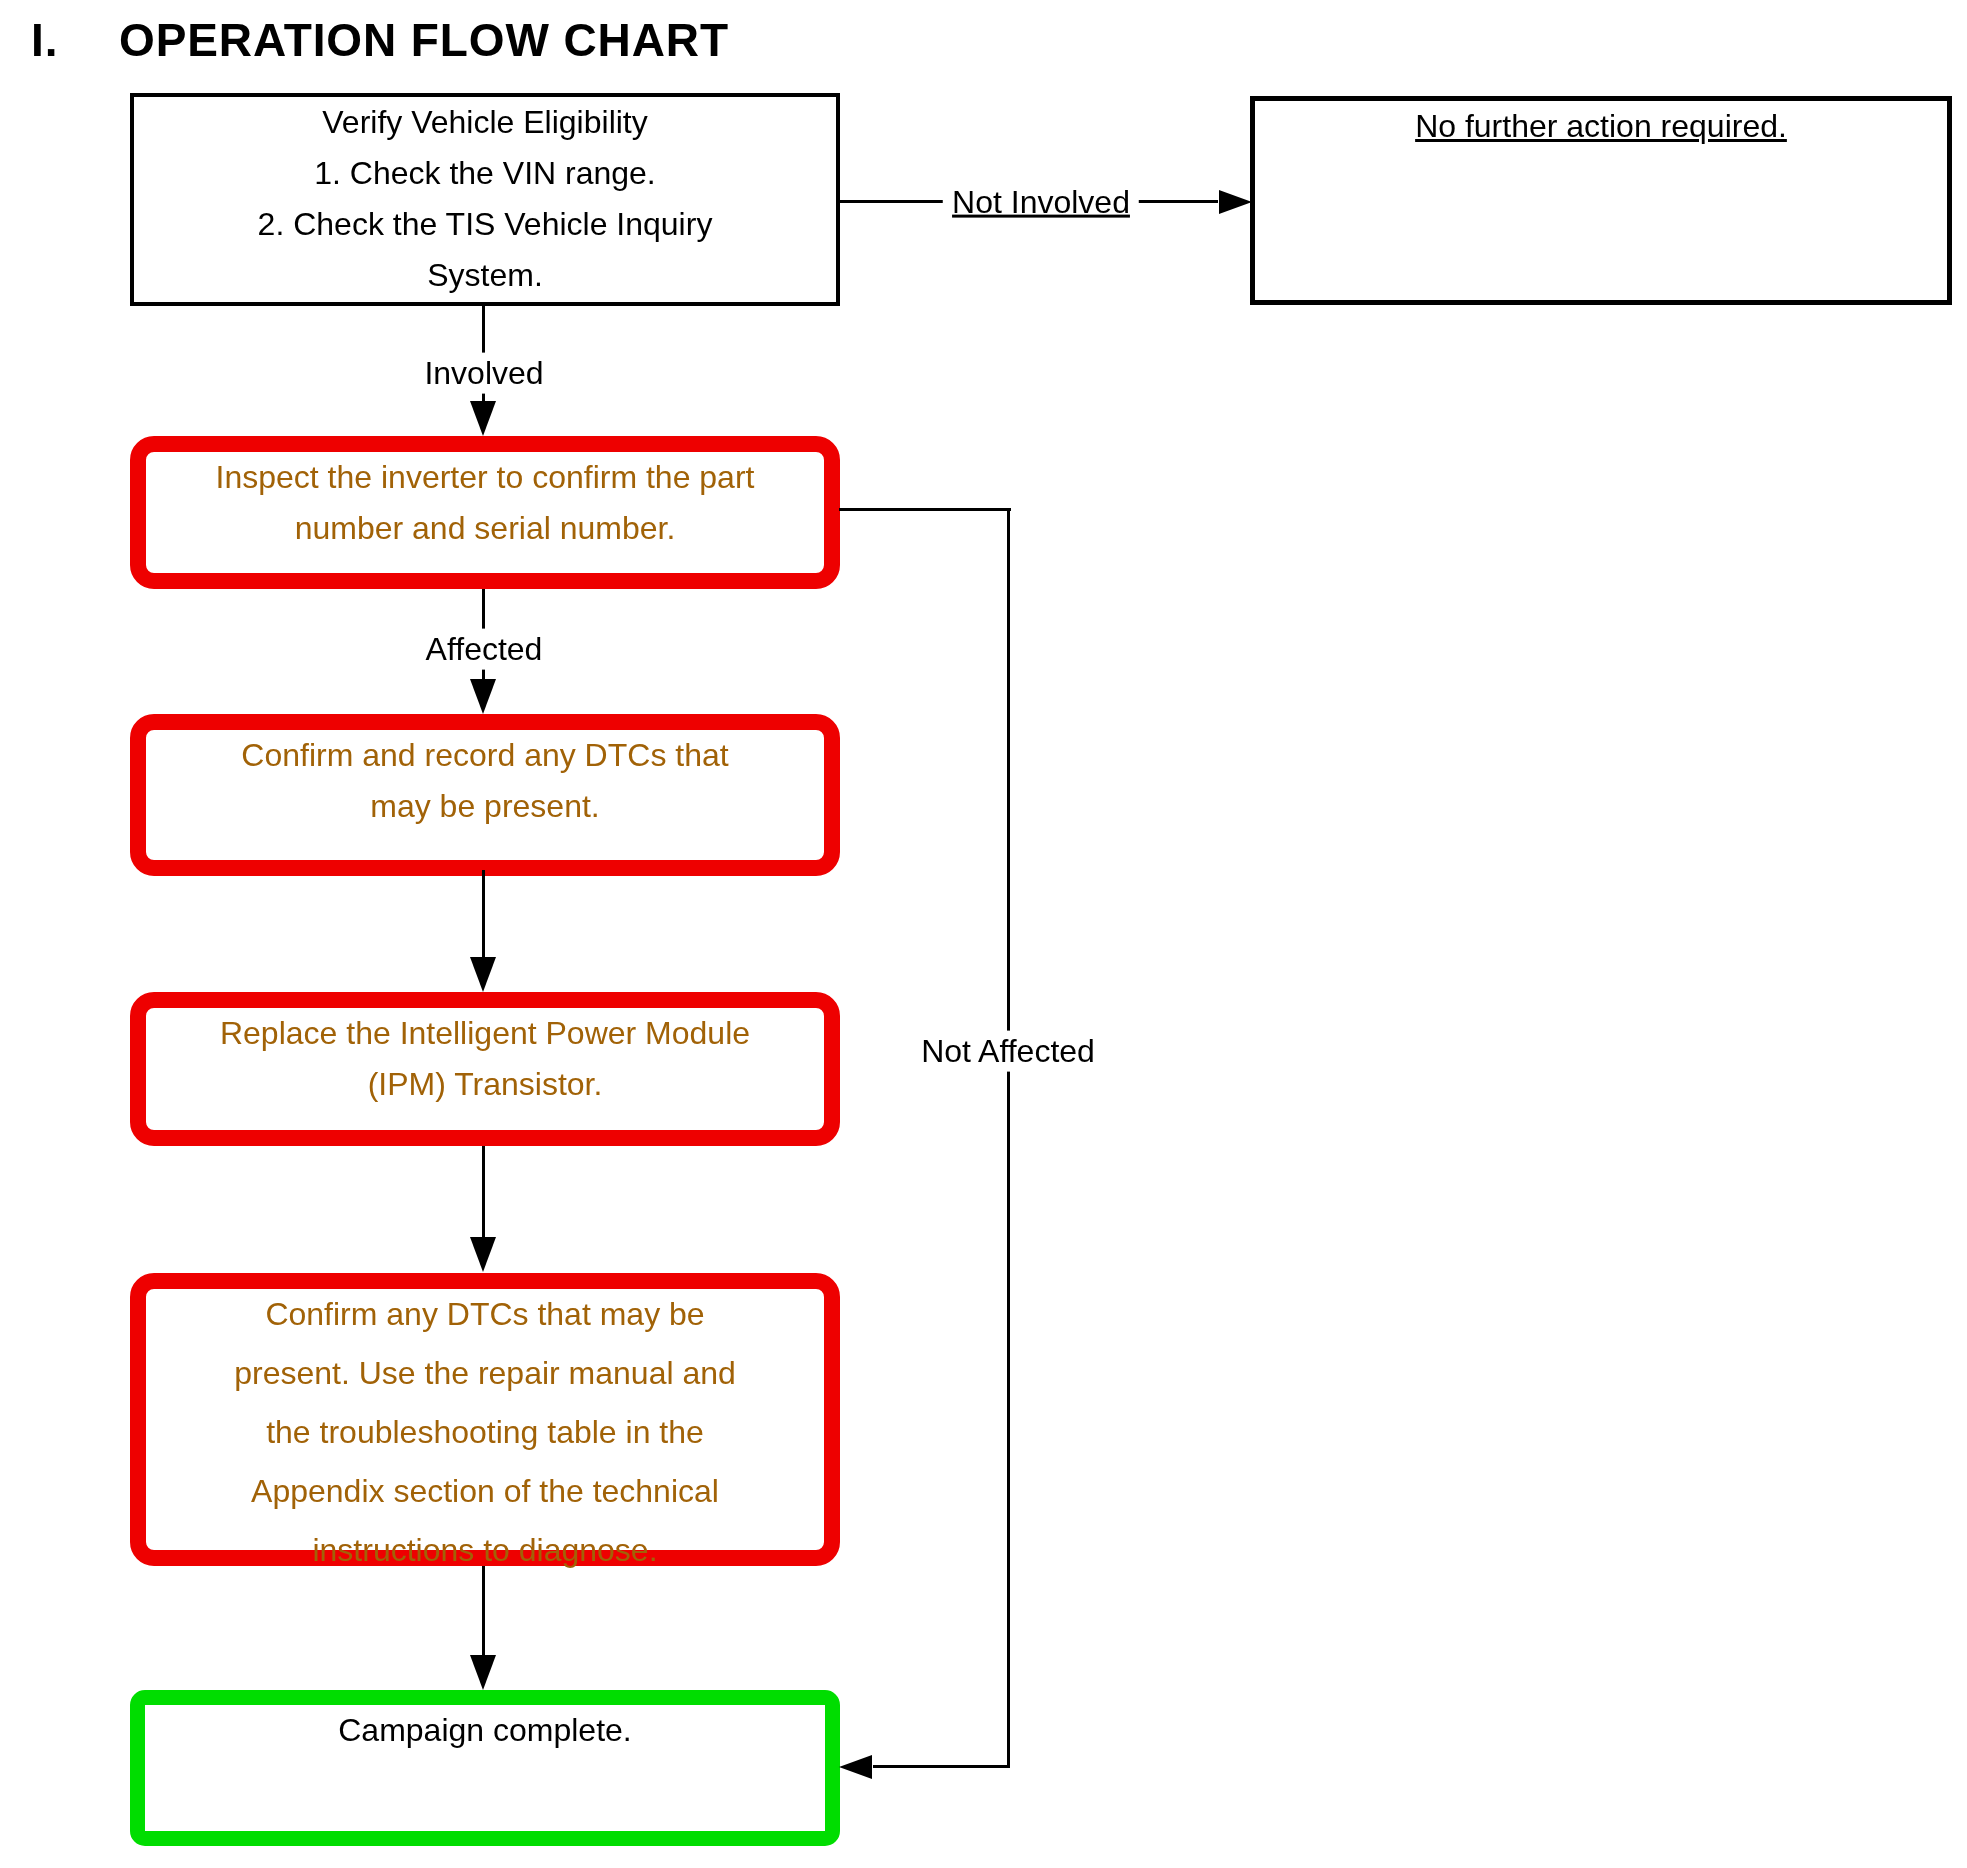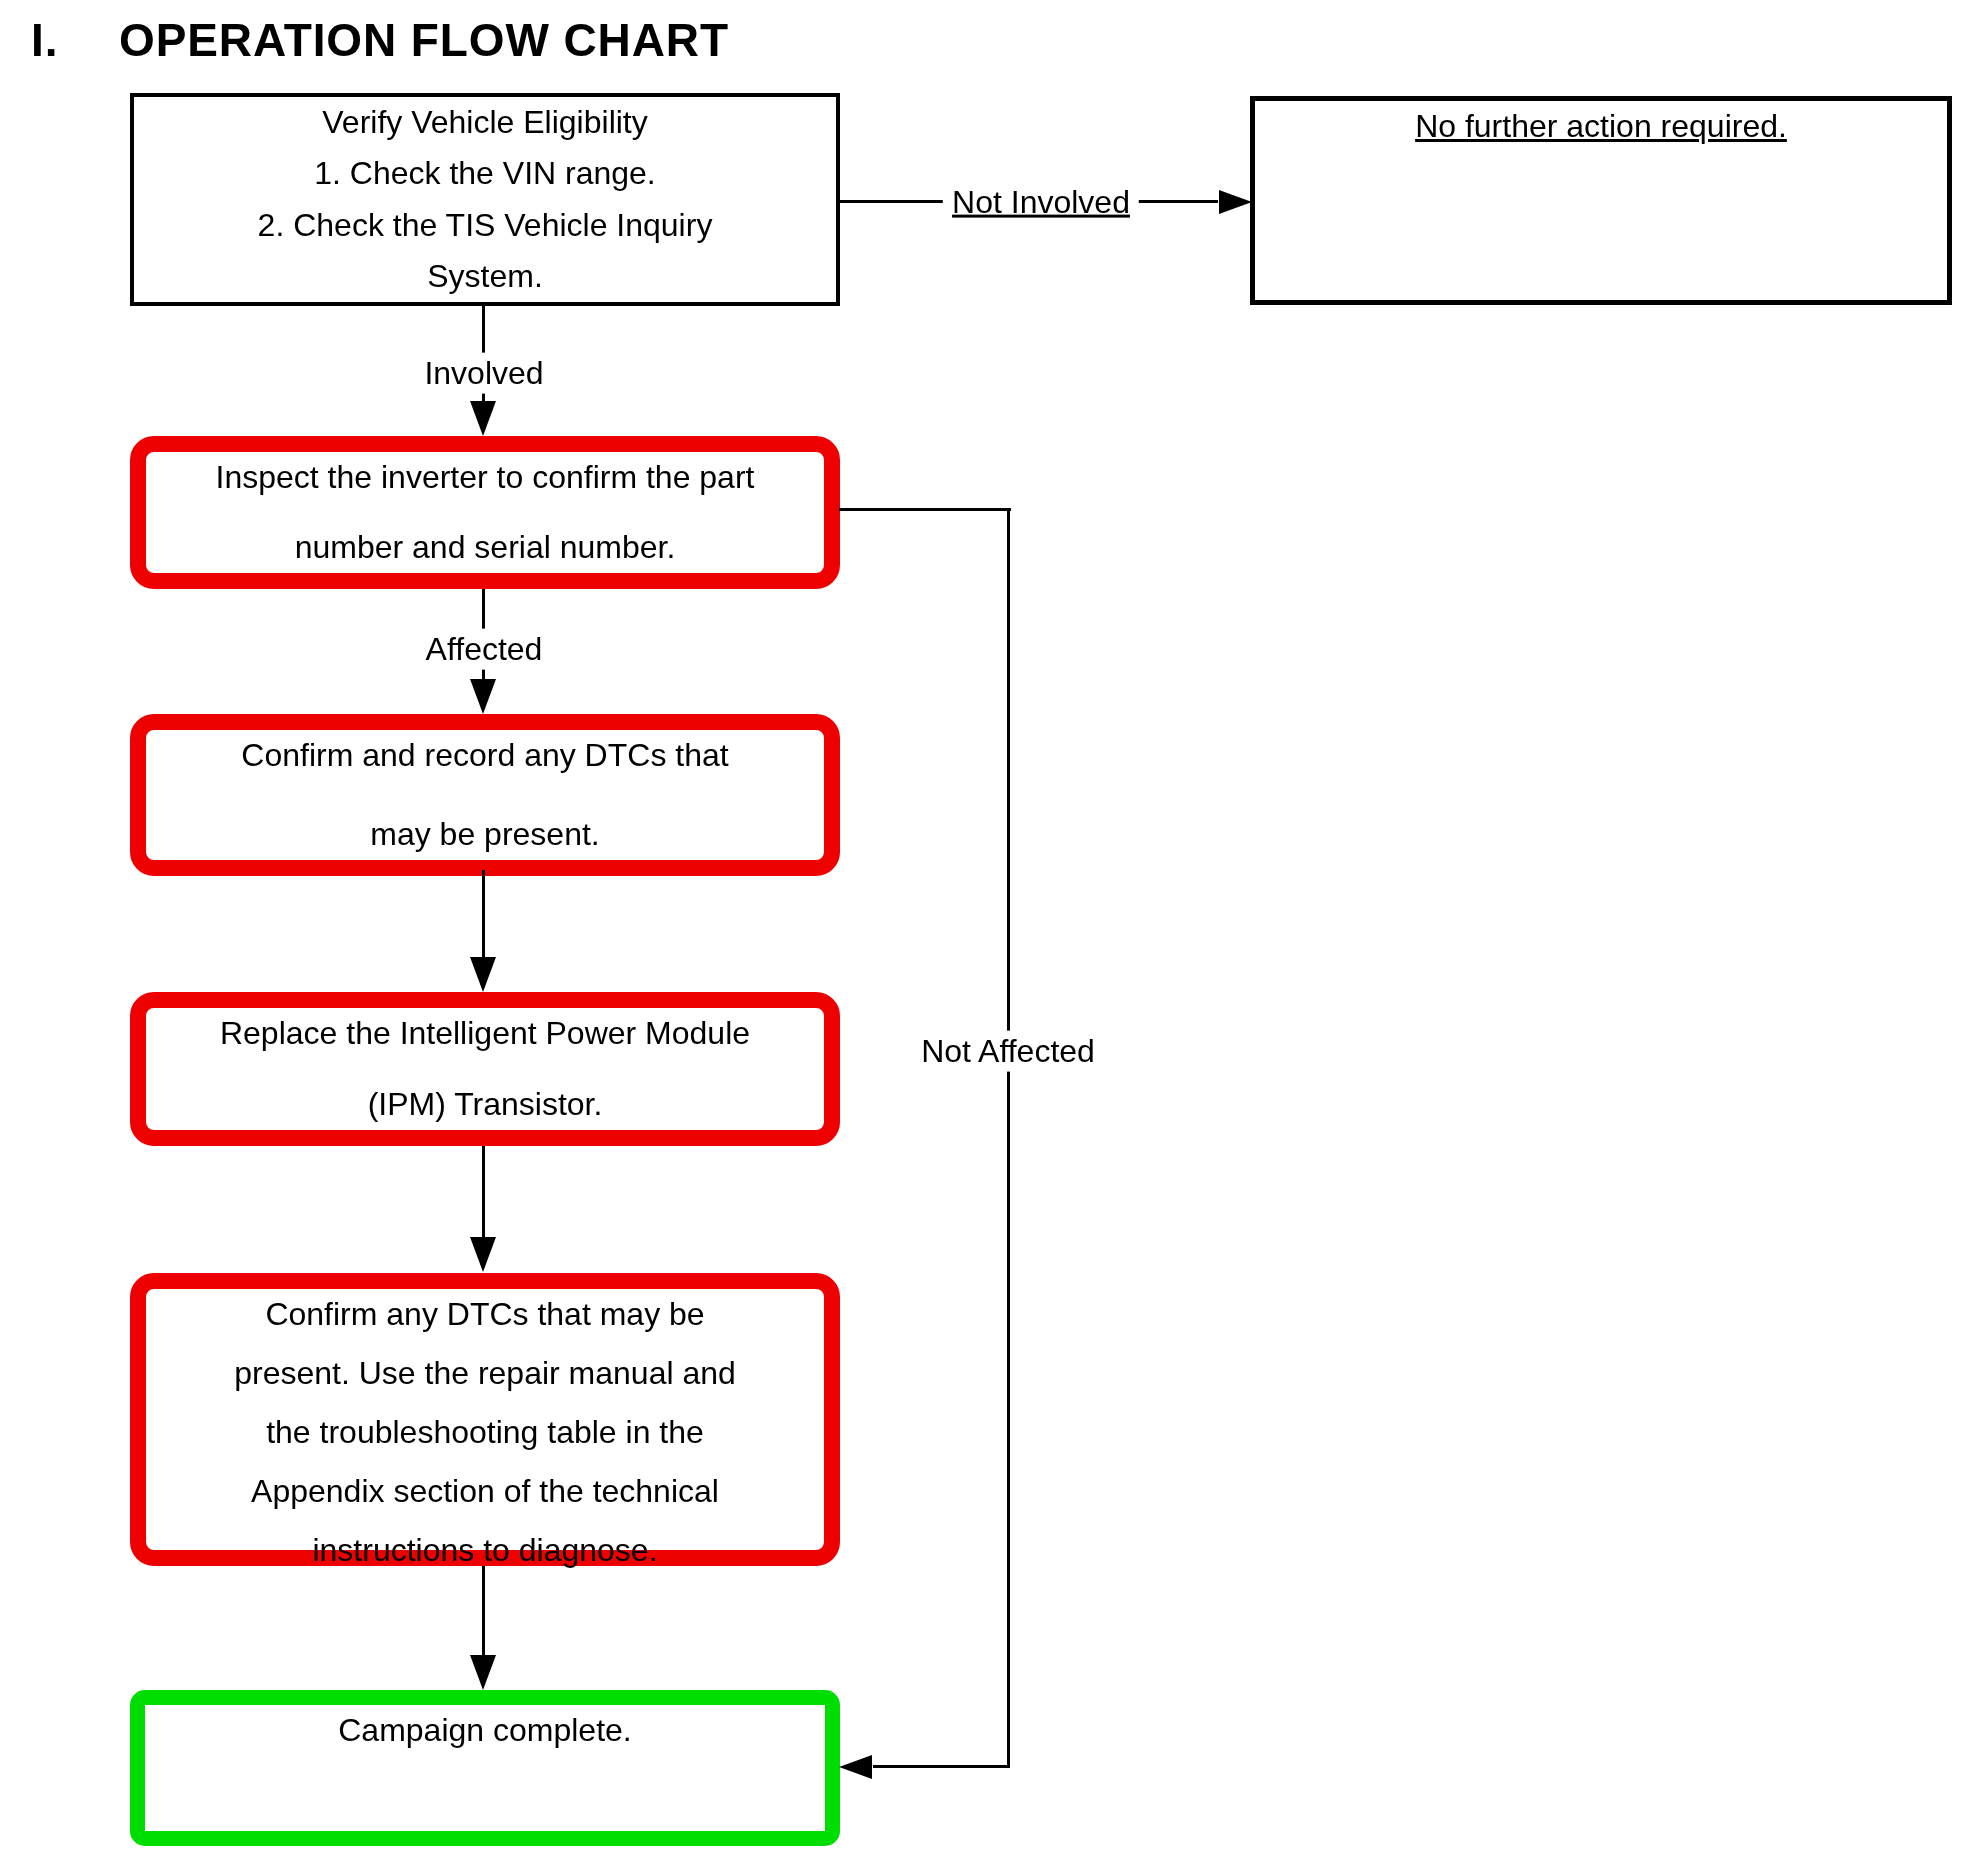--- a/index.html
+++ b/index.html
@@ -29,32 +29,32 @@
   .doc-title.numeral { left: 31px; }
   .doc-title.text    { left: 119px; }
 
   
   .node {
     position: absolute;
     box-sizing: border-box;
     background: #ffffff;
     display: flex;
     flex-direction: column;
-    justify-content: space-between;
+    justify-content: flex-start;
     text-align: center;
     font-size: 32px;
     line-height: 51px;
     color: #000000;
   }
   .node-black { border: 4.6px solid #000000; }
   .node-black-thick { border: 5.6px solid #000000; }
   .node-red {
     border: 16px solid #ee0000;
     border-radius: 24px;
-    color: #000000;
+    color: #a16207;
   }
   .node-green {
     border: 15px solid #00dd00;
     border-radius: 15px;
     color: #000000;
   }
 
   
   .hline, .vline { position: absolute; background: #000000; }
   .hline { height: 2.8px; }

